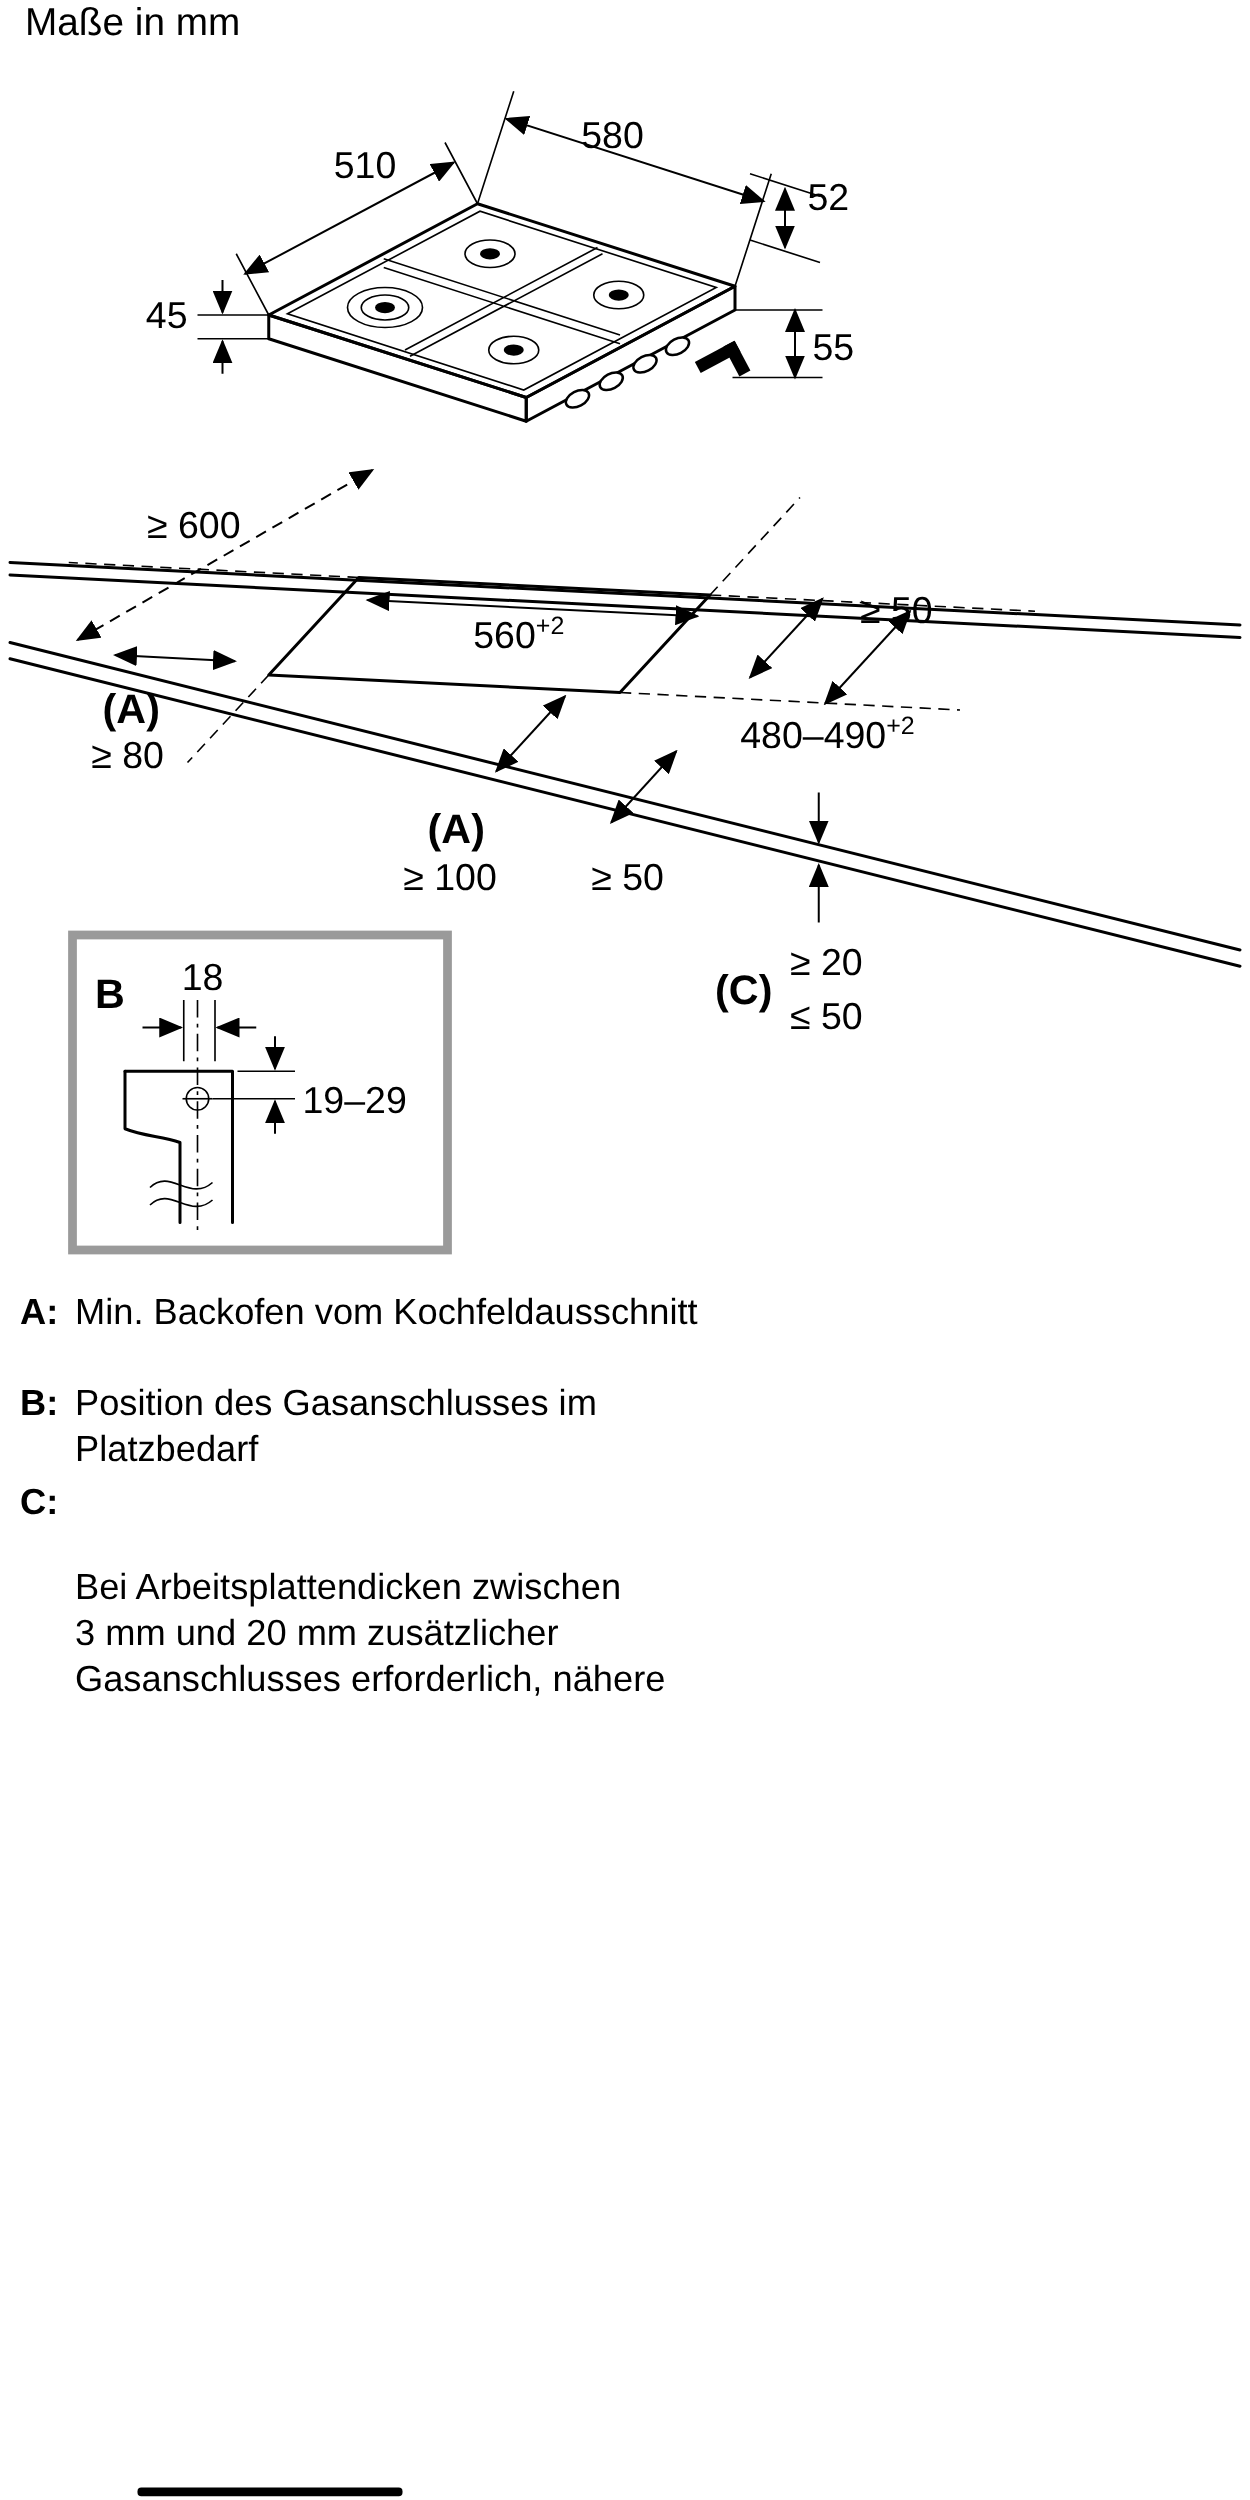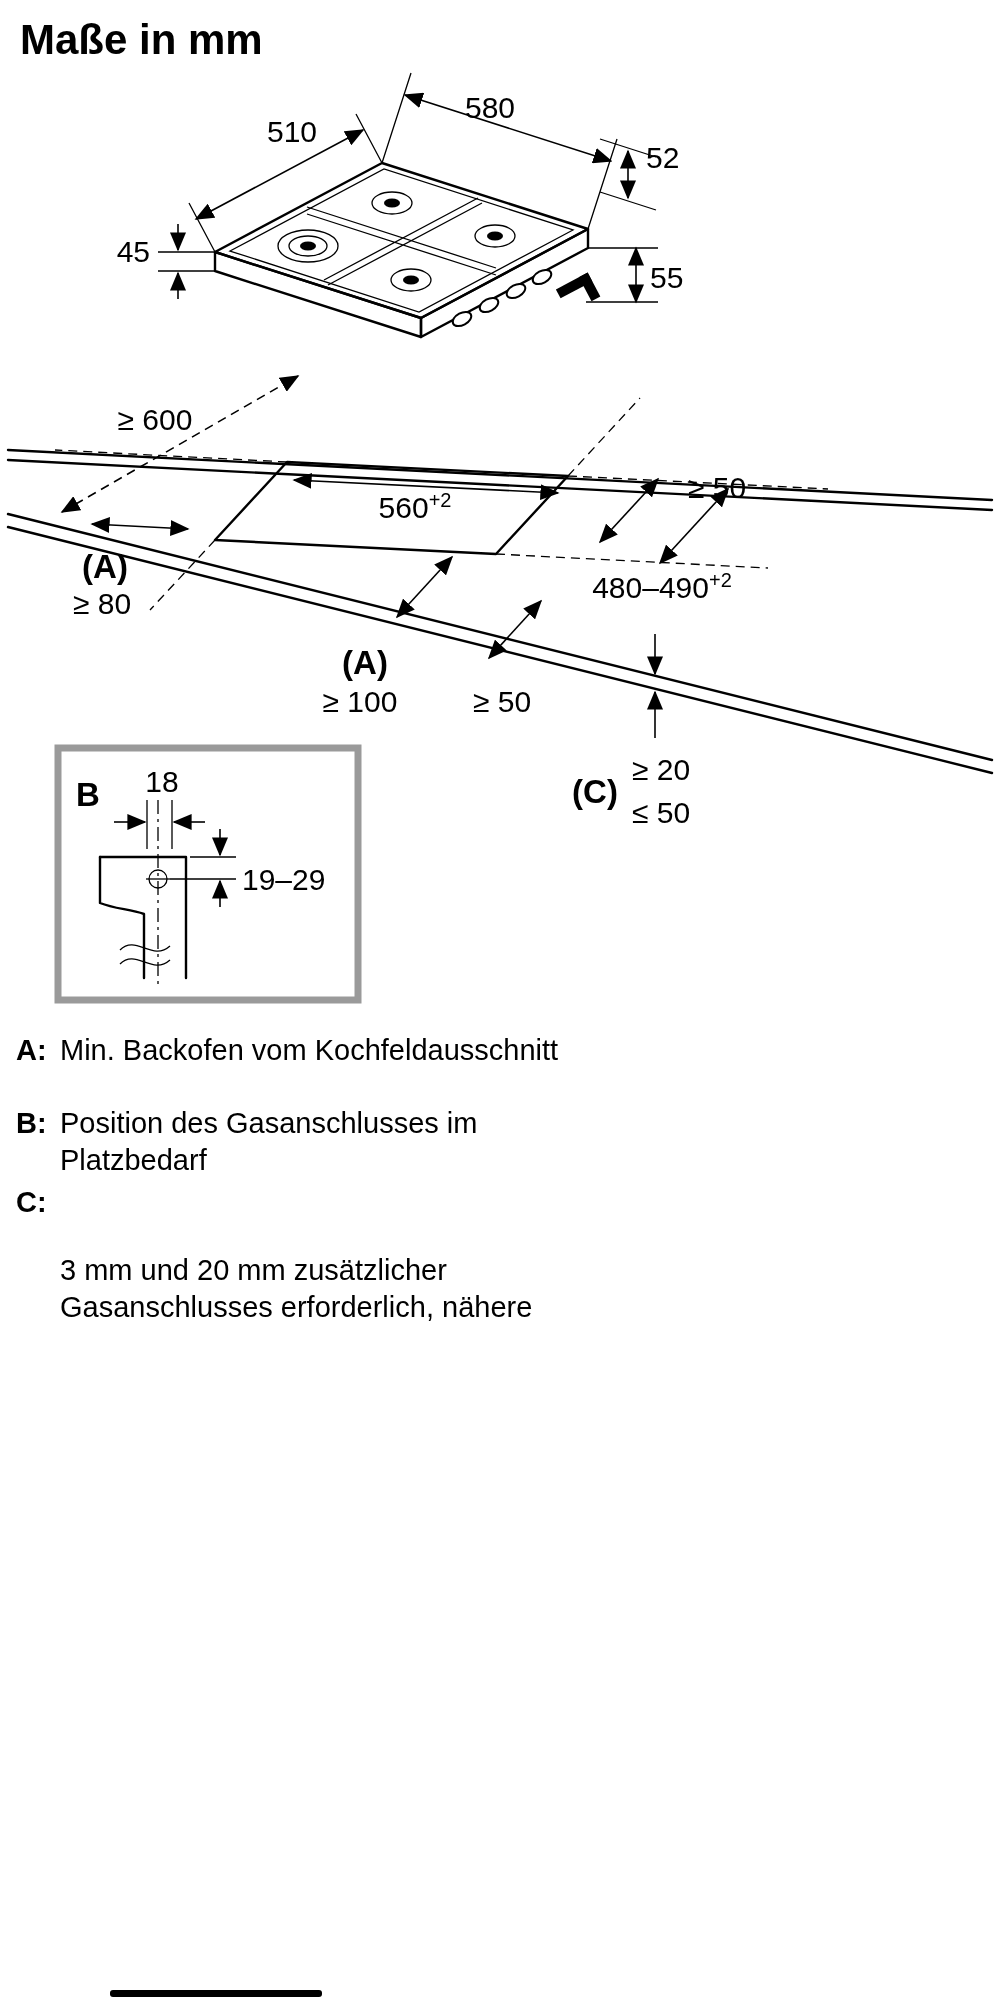--- a/index.html
+++ b/index.html
@@ -1,20 +1,20 @@
 <!DOCTYPE html>
 <html><head>
 <meta charset="utf-8">
 <style>
   html,body{margin:0;padding:0;}
   body{
     width:1000px;height:2000px;position:relative;background:#fff;color:#000;
     font-family:"Liberation Sans", sans-serif;overflow:hidden;
   }
-  .title{position:absolute;left:20px;top:16px;font-size:42px;font-weight:bold;}
+  .title{position:absolute;left:20px;top:0;font-size:31px;}
   svg{position:absolute;left:0;top:0;font-family:"Liberation Sans", sans-serif;}
   .draw{stroke:#000;stroke-width:2.4;fill:none;stroke-linejoin:round;stroke-linecap:round;}
   .thin{stroke:#000;stroke-width:1.3;fill:none;}
   .dim{stroke:#000;stroke-width:1.6;fill:none;}
   .dash{stroke-dasharray:9 6;}
   .cline{stroke-dasharray:14 5 3 5;}
   .lbl{font-size:30px;fill:#000;}
   .lblb{font-size:33px;font-weight:bold;fill:#000;}
   .sup{font-size:20px;}
   .legend{position:absolute;left:16px;top:1032px;font-size:29px;line-height:37px;width:760px;}
@@ -165,18 +165,19 @@
     <div class="legend-key">B:</div>
     <div class="legend-text">
       <div>Position des Gasanschlusses im</div>
       <div>Platzbedarf</div>
     </div>
   </div>
   <div class="legend-row gap-sm">
     <div class="legend-key">C:</div>
   </div>
   <div class="note">
+    <div>Bei Arbeitsplattendicken zwischen</div>
     <div>3 mm und 20 mm zusätzlicher</div>
     <div>Gasanschlusses erforderlich, nähere</div>
   </div>
 </div>
 
 <div class="bottom-bar"></div>
 
 </body></html>

